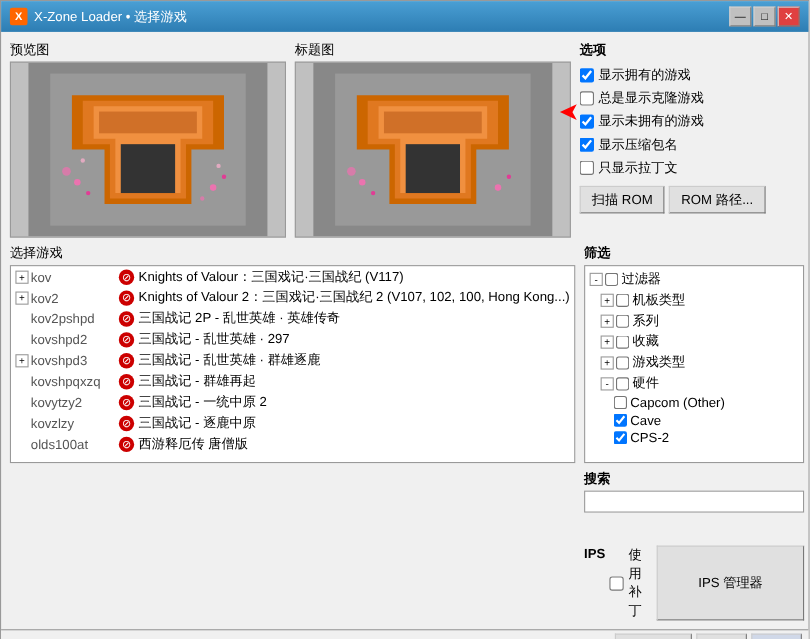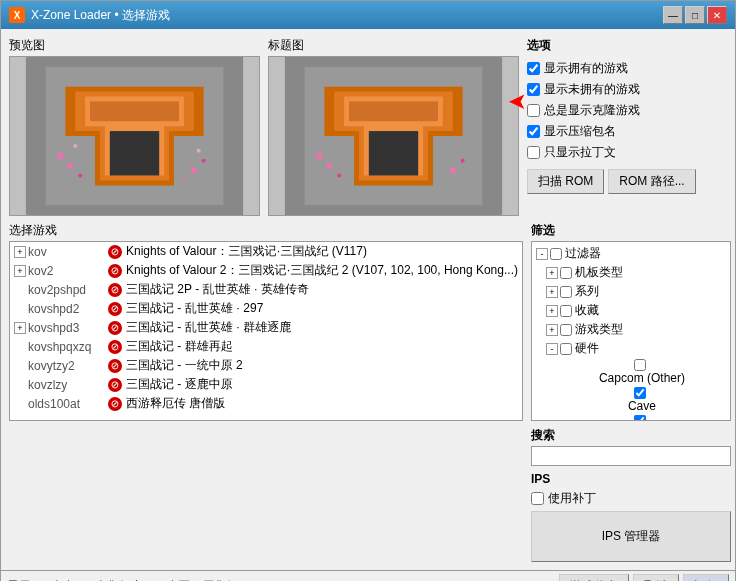--- a/index.html
+++ b/index.html
@@ -210,21 +210,21 @@
       overflow-y: auto;
       padding: 2px;
     }
     .tree-item {
       display: flex;
       align-items: center;
       padding: 1px 2px;
       cursor: pointer;
     }
     .tree-indent-1 { padding-left: 12px; }
-    .tree-indent-2 { padding-left: 24px; flex-direction: column; }
+    .tree-indent-2 { padding-left: 24px; }
     .tree-cb {
       width: 12px;
       height: 12px;
       margin-right: 3px;
     }
     .status-bar {
       border-top: 1px solid #999;
       padding: 3px 6px;
       display: flex;
       align-items: center;
@@ -244,22 +244,23 @@
     .search-label { font-weight: bold; }
     .search-input {
       width: 100%;
       border: 1px solid #999;
       padding: 2px 4px;
       font-size: 12px;
       font-family: inherit;
     }
     .ips-section {
       display: flex;
-      flex-direction: column;
+      flex-direction: row;
       gap: 4px;
+      margin-top: 24px;
     }
     .ips-label { font-weight: bold; }
     .ips-btn {
       width: 100%;
       padding: 16px;
       text-align: center;
     }
     .right-panel {
       width: 236px;
       display: flex;
@@ -339,26 +340,26 @@
         </div>
       </div>
 
       <div class="options-section options-wrapper">
         <div class="options-label">选项</div>
         <div class="checkbox-row">
           <input type="checkbox" checked="" style="">
           <span>显示拥有的游戏</span>
         </div>
         <div class="checkbox-row">
+          <input type="checkbox" style="">
+          <span>总是显示克隆游戏</span>
+        </div>
+        <div class="checkbox-row">
           <input type="checkbox" checked="" style="">
           <span>显示未拥有的游戏</span>
-        </div>
-        <div class="checkbox-row">
-          <input type="checkbox" style="">
-          <span>总是显示克隆游戏</span>
         </div>
         <div class="checkbox-row">
           <input type="checkbox" checked="" style="">
           <span>显示压缩包名</span>
         </div>
         <div class="checkbox-row">
           <input type="checkbox" style="">
           <span>只显示拉丁文</span>
         </div>
 

